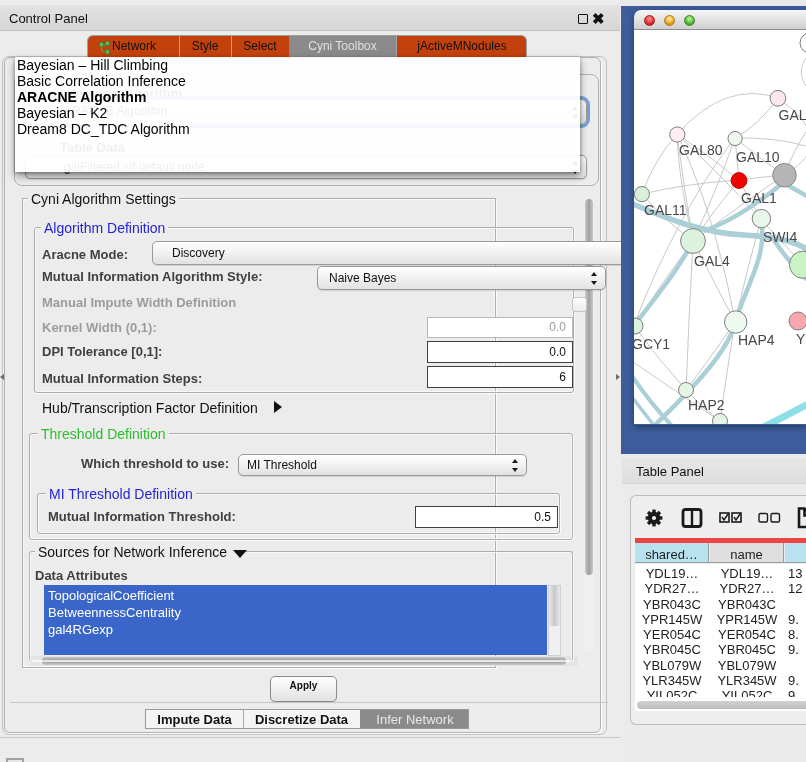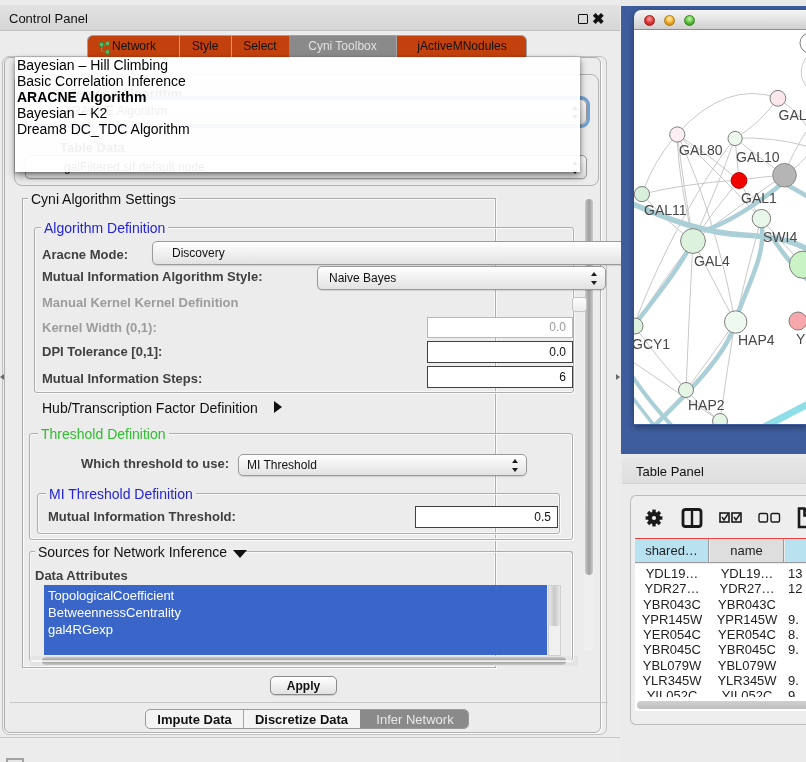--- a/index.html
+++ b/index.html
@@ -89,21 +89,21 @@
 <div class="abs group" style="left:34px; top:227px; width:540px; height:166px;">
   <div class="gtitle" style="left:6px; color:#2424d6;">Algorithm Definition</div>
 </div>
 
 <div class="abs lbl" style="left:42px; top:247px;">Aracne Mode:</div>
 <div class="abs combo" style="left:152px; top:241px; width:504px; height:24px; padding-left:19px;">Discovery<span class="spin"></span></div>
 
 <div class="abs lbl" style="left:42px; top:269px;">Mutual Information Algorithm Style:</div>
 <div class="abs combo" style="left:277px; top:266px; width:289px; height:24px; padding-left:11px;margin-left:40px;">Naive Bayes<span class="spin"></span></div>
 
-<div class="abs lbl dis" style="left:42px; top:295px;">Manual Kernel Kernel Definition</div>
+<div class="abs lbl dis" style="left:42px; top:295px;">Manual Impute Width Definition</div>
 <div class="abs" style="left:572px; top:297px; width:15px; height:15px; border:1px solid #c4c4c4; border-radius:3px; background:linear-gradient(#fdfdfd,#ececec);"></div>
 
 <div class="abs lbl dis" style="left:42px; top:320px;">Kernel Width (0,1):</div>
 <div class="abs field" style="left:427px; top:317px; width:146px; height:21px; border-color:#b8b8b8; color:#9c9c9c; line-height:19px;">0.0</div>
 
 <div class="abs lbl" style="left:42px; top:344px;">DPI Tolerance [0,1]:</div>
 <div class="abs field" style="left:427px; top:341px; width:146px; height:22px; line-height:20px;">0.0</div>
 
 <div class="abs lbl" style="left:42px; top:371px;">Mutual Information Steps:</div>
 <div class="abs field" style="left:427px; top:366px; width:146px; height:22px; line-height:20px;">6</div>
@@ -132,25 +132,25 @@
 <div class="abs lbl" style="left:35px; top:568px;">Data Attributes</div>
 
 <div class="abs" style="left:44px; top:585px; width:503px; height:70px; background:#3a66c9; color:#fff; font-size:13px; line-height:17.1px; padding:2px 0 0 4px; overflow:hidden;">
   <div>TopologicalCoefficient</div>
   <div>BetweennessCentrality</div>
   <div>gal4RGexp</div>
 </div>
 <div class="abs" style="left:548px; top:585px; width:13px; height:71px; background:#f0f0f0; border:1px solid #d0d0d0;"></div>
 <div class="abs" style="left:549px; top:586px; width:11px; height:40px; background:linear-gradient(90deg,#e8e8e8,#c8c8c8 50%,#e8e8e8); border-radius:2px;"></div>
 
-<div class="abs" style="left:270px; top:676px; width:67px; height:19px; border:1px solid #8a8a8a; border-radius:5px; background:linear-gradient(#ffffff,#ededed 60%,#e2e2e2); text-align:center; font-size:12px; font-weight:bold; color:#111; line-height:18px; box-shadow:0 1px 1px rgba(0,0,0,0.15);">Apply</div>
+<div class="abs" style="left:270px; top:676px; width:67px; height:26px; border:1px solid #8a8a8a; border-radius:5px; background:linear-gradient(#ffffff,#ededed 60%,#e2e2e2); text-align:center; font-size:10px; font-weight:bold; color:#111; line-height:18px; box-shadow:0 1px 1px rgba(0,0,0,0.15);">Apply</div>
 
 <div class="abs" style="left:10px; top:702px; width:598px; height:1px; background:#c6c6c6;"></div>
 
-<div class="abs" style="left:145px; top:709px; width:324px; height:20px; background:#f4f4f4; border:1px solid #999; border-radius:5px; overflow:hidden;">
+<div class="abs" style="left:145px; top:709px; width:324px; height:20px; background:#f4f4f4; border:1px solid #999; border-radius:0; overflow:hidden;">
   <div class="abs" style="left:0; top:2px; width:97px; text-align:center; font-size:13px; font-weight:bold; color:#111;">Impute Data</div>
   <div class="abs" style="left:97px; top:0; width:1px; height:20px; background:#a8a8a8;"></div>
   <div class="abs" style="left:97px; top:2px; width:117px; text-align:center; font-size:13px; font-weight:bold; color:#111;">Discretize Data</div>
   <div class="abs" style="left:214px; top:0; width:110px; height:20px; background:#8a8a8a;"></div>
   <div class="abs" style="left:214px; top:2px; width:110px; text-align:center; font-size:13px; color:#e8e8e8;">Infer Network</div>
 </div>
 
 <div class="abs" style="left:0; top:737px; width:620px; height:1px; background:#c6c6c6;"></div>
 <div class="abs" style="left:6px; top:758px; width:18px; height:10px; border:2px solid #a2a2a2; background:#e6e6e6;"></div>
 
@@ -284,21 +284,21 @@
   </g>
 
   <g stroke="#1a1a1a" fill="none" stroke-width="1.4">
     <rect x="115" y="7.5" width="8.5" height="8.5" rx="1.5"></rect>
     <rect x="127" y="7.5" width="8.5" height="8.5" rx="1.5"></rect>
   </g>
 
   <path d="M161 2.5 L155 2.5 L155 21 L168 21 L168 9 M160.5 2.5 L160.5 9.5 L168 9.5 M160.5 2.5 L168 9" fill="none" stroke="#1a1a1a" stroke-width="2.6"></path>
 </svg>
 
-<div class="abs" style="left:635px; top:538px; width:171px; height:25px; border-top:1px solid #ef4444; border-bottom:1px solid #9a9a9a; overflow:hidden;">
+<div class="abs" style="left:635px; top:538px; width:171px; height:25px; border-top:5px solid #ef4444; border-bottom:1px solid #9a9a9a; overflow:hidden;">
   <div class="abs" style="left:0; top:0; width:74px; height:25px; background:#b9e2f1; border-right:1px solid #9a9a9a; text-align:center; font-size:13px; color:#222; line-height:24px;">shared…</div>
   <div class="abs" style="left:75px; top:0; width:74px; height:25px; background:#dedede; border-right:1px solid #9a9a9a; text-align:center; font-size:13px; color:#222; line-height:24px;">name</div>
   <div class="abs" style="left:150px; top:0; width:21px; height:25px; background:#b9e2f1;"></div>
 </div>
 
 <div class="abs" style="left:635px; top:564px; width:171px; height:147px; background:#fff;"></div>
 <div class="abs" style="left:635px; top:566px; width:171px; height:131px; overflow:hidden; font-size:13px; color:#222;">
   <div style="position:relative; height:15.3px;">
       <span class="abs" style="left:0;width:74px;text-align:center;">YDL19…</span>
       <span class="abs" style="left:75px;width:74px;text-align:center;">YDL19…</span>

